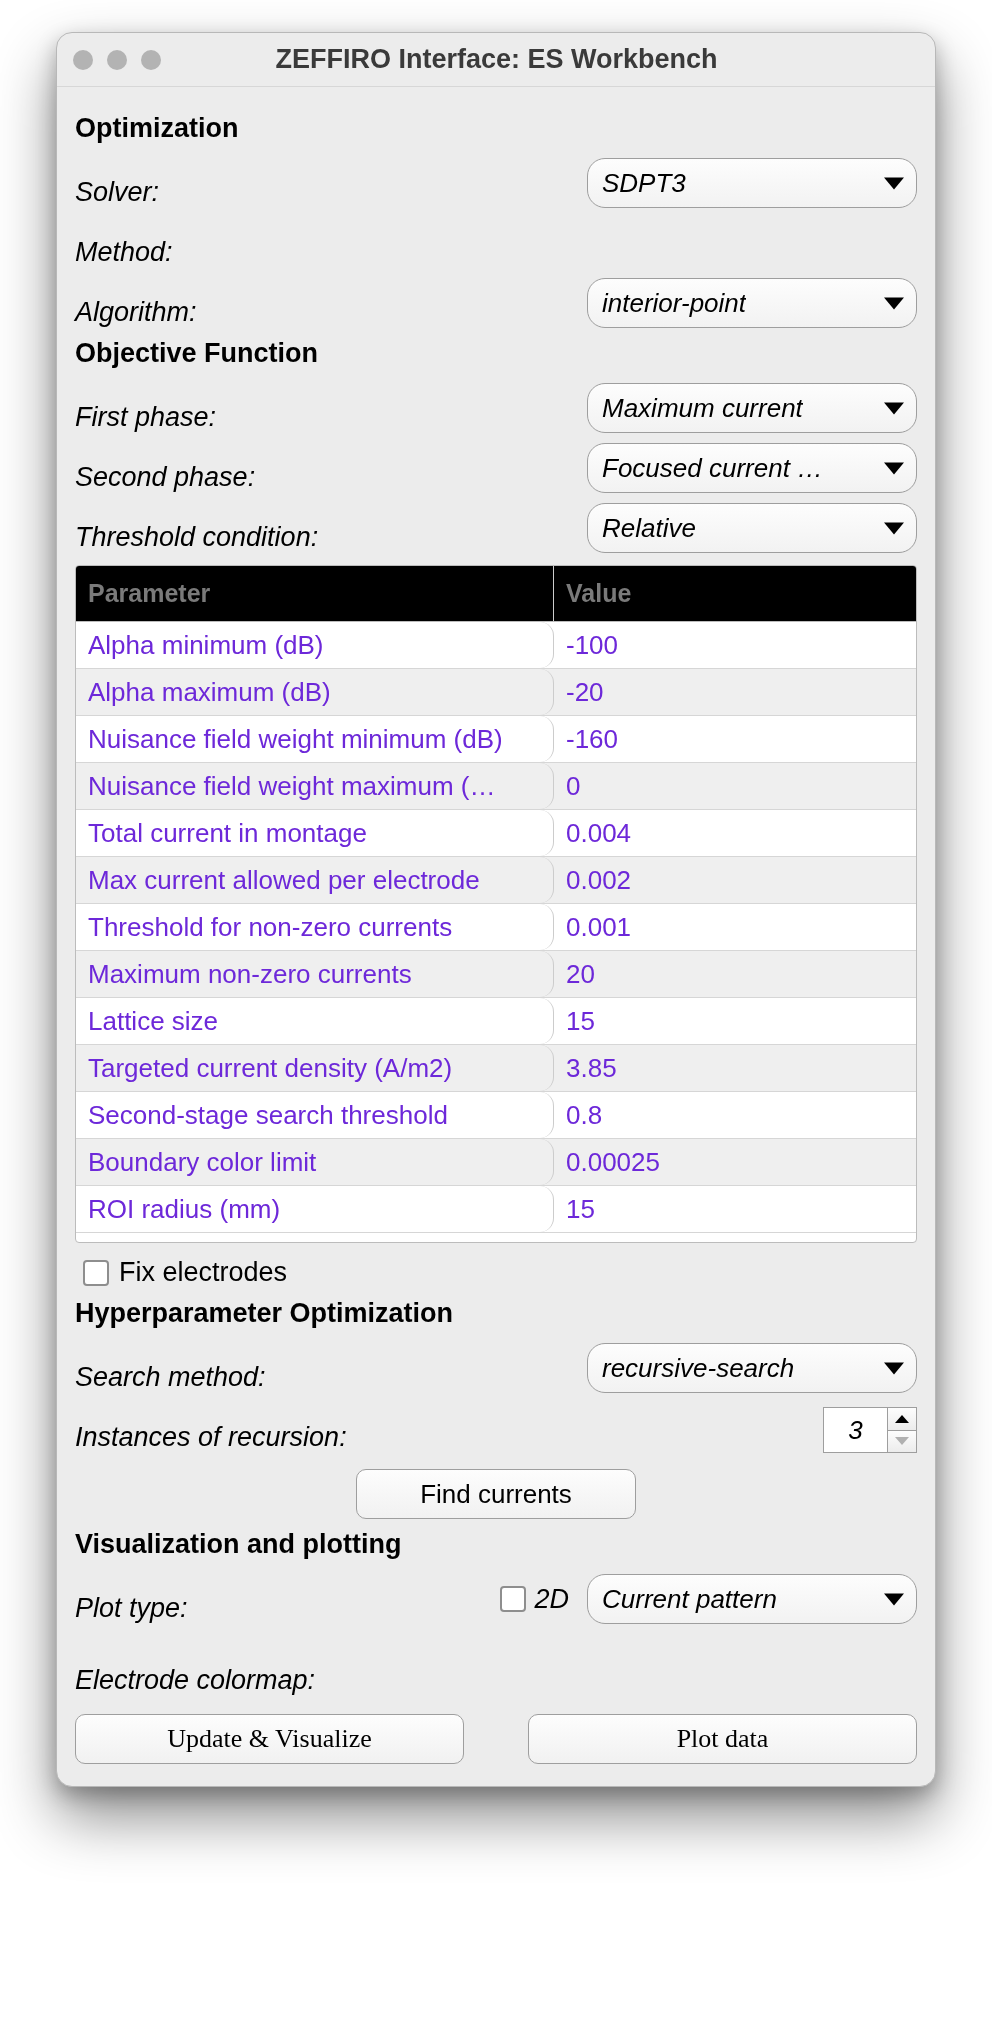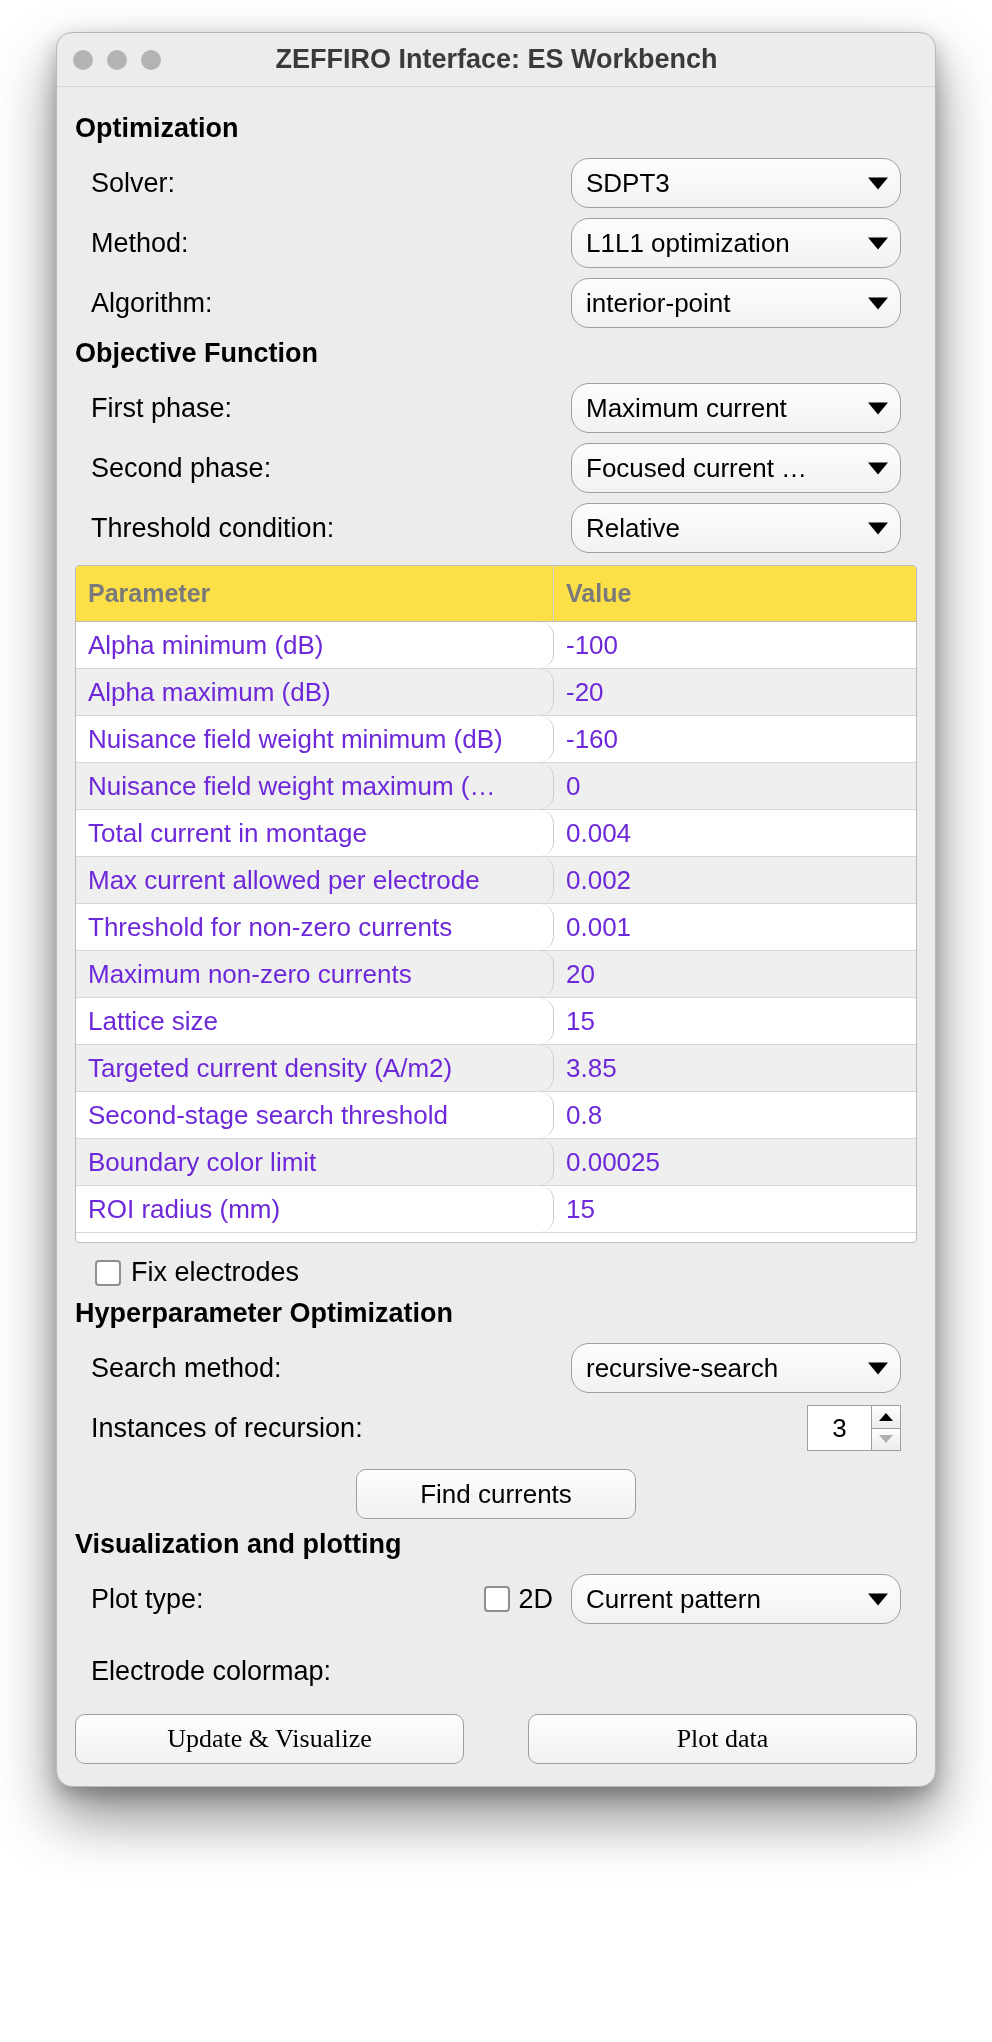--- a/index.html
+++ b/index.html
@@ -55,23 +55,24 @@
     padding: 16px 18px 22px 18px;
   }
   .section-head {
     font-weight: 700;
     font-size: 27px;
     margin: 10px 0 14px 0;
     color: #000;
   }
   .row {
     display: flex;
-    align-items: center;
-    margin: 10px 16px;
+    align-items: flex-end;
+    margin: 10px 0;
     min-height: 50px;
+    font-style: italic;
   }
   .row .lbl {
     flex: 1 1 auto;
     font-size: 27px;
   }
   .select {
     width: 330px;
     height: 50px;
     background: linear-gradient(#fdfdfd, #f2f2f2);
     border: 1.5px solid #9e9e9e;
@@ -103,21 +104,21 @@
     border: 1.5px solid #bcbcbc;
     border-radius: 4px;
     margin-top: 12px;
     background: #fff;
     height: 678px;
     overflow: hidden;
     position: relative;
   }
   .thead {
     display: flex;
-    background: #fde047;
+    background: #000000;
     border-bottom: 1.5px solid #bcbcbc;
     height: 56px;
     align-items: center;
     font-weight: 700;
     color: #7a7a7a;
     font-size: 25px;
   }
   .col-p { width: 478px; padding: 0 12px; border-right: 1px solid #ccc; height: 100%; display:flex; align-items:center;}
   .col-v { flex: 1; padding: 0 12px; height:100%; display:flex; align-items:center;}
   .tbody { }
@@ -131,21 +132,21 @@
   .trow:nth-child(odd) { background: #ffffff; }
   .trow:nth-child(even) { background: #efefef; }
   .trow .col-p, .trow .col-v {
     color: #6d28d9; font-weight: 400; border-radius: 14px;
   }
   .trow .col-p { white-space: nowrap; overflow: hidden; text-overflow: ellipsis; }
   .chk-row {
     display: flex;
     align-items: center;
     gap: 10px;
-    margin: 14px 0 6px 20px;
+    margin: 14px 0 6px 8px;
   }
   .chk {
     width: 26px; height: 26px;
     border: 2px solid #8e8e8e;
     border-radius: 4px;
     background: #fff;
   }
   .spinner {
     display: flex;
     align-items: stretch;
@@ -221,24 +222,20 @@
       <div class="row">
         <div class="lbl">Solver:</div>
         <div class="select">
           <span class="txt">SDPT3</span>
           <span class="caret"></span>
         </div>
       </div>
 
       <div class="row">
         <div class="lbl">Method:</div>
-        <div class="select">
-          <span class="txt">L1L1 optimization</span>
-          <span class="caret"></span>
-        </div>
       </div>
 
       <div class="row">
         <div class="lbl">Algorithm:</div>
         <div class="select">
           <span class="txt">interior-point</span>
           <span class="caret"></span>
         </div>
       </div>
 

